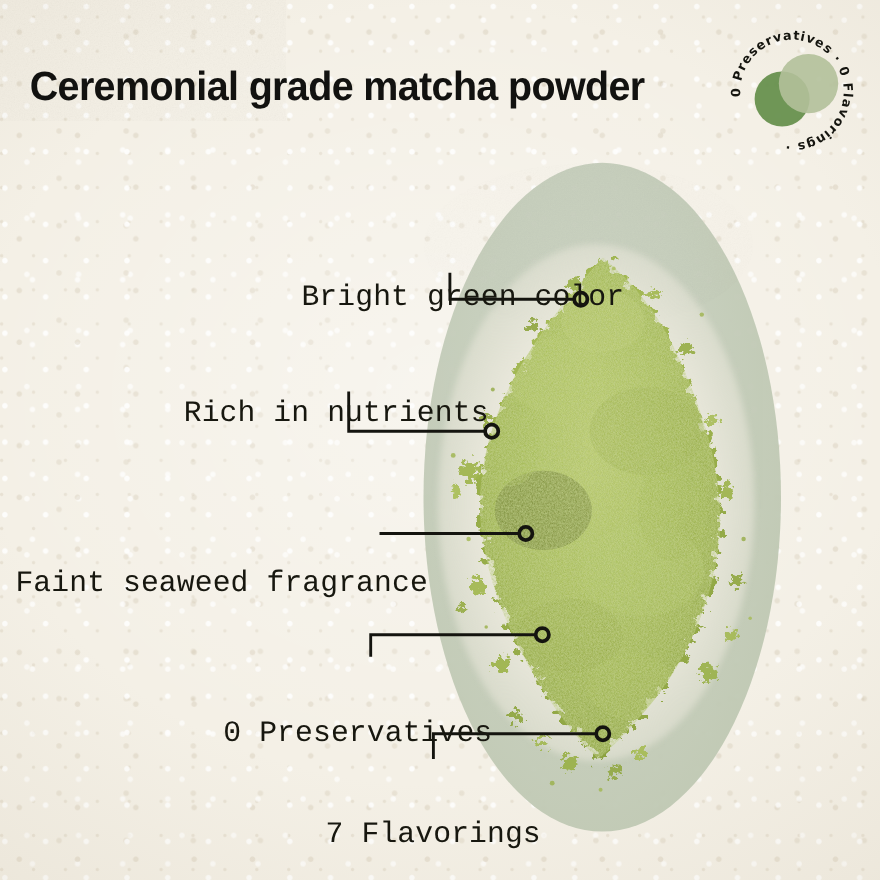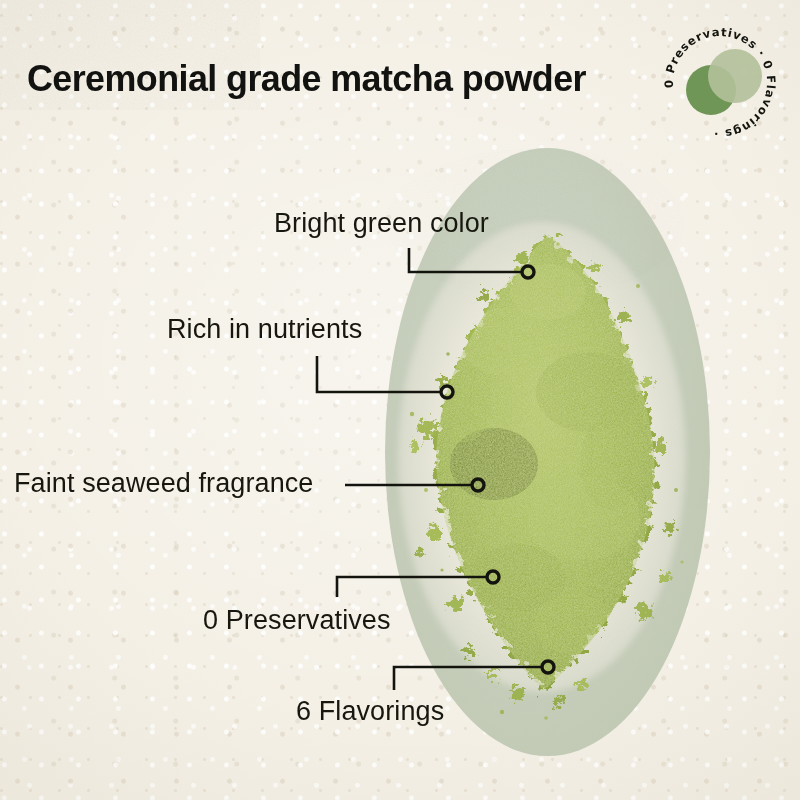--- a/index.html
+++ b/index.html
@@ -108,26 +108,27 @@
   .leader-dot {
     fill: none;
     stroke: #14140f;
     stroke-width: 3.4;
   }
 
   
   .callout {
     position: absolute;
     color: #17170f;
-    font-family: Liberation Sans, sans-serif;
+    font-family: Liberation Mono, monospace;
     font-size: 27px;
     font-weight: 400;
     letter-spacing: .1px;
     white-space: nowrap;
     line-height: 1;
+    margin-top: 48px;
   }
 
   
   .title {
     position: absolute;
     left: 27px;
     top: 58px;
     font-family: "Liberation Sans", sans-serif;
     font-size: 37px;
     font-weight: 700;
@@ -324,21 +325,21 @@
     <g>
       <path class="leader-path" d="M394 690 L394 667 L542 667"></path>
       <circle class="leader-dot" cx="548" cy="667" r="6"></circle>
     </g>
   </svg>
 
   <div class="callout" style="left:274px; top:210px;">Bright green color</div>
   <div class="callout" style="left:14px; top:470px;">Faint seaweed fragrance</div>
   <div class="callout" style="left:167px; top:316px;">Rich in nutrients</div>
   <div class="callout" style="left:203px; top:607px;text-align:right;">0 Preservatives</div>
-  <div class="callout" style="left:296px; top:698px;">6 Flavorings</div>
+  <div class="callout" style="left:296px; top:698px;">7 Flavorings</div>
 
   <div class="title">Ceremonial grade matcha powder</div>
 
   <div class="badge">
     <svg viewBox="0 0 130 130" width="130" height="130" xmlns="http://www.w3.org/2000/svg">
       <defs>
         <path id="ringPath" d="M 65,65 m 0,-47 a 47,47 0 1,1 -0.1,0 Z" transform="rotate(-96 65 65)"></path>
       </defs>
       <circle cx="56" cy="72" r="25" fill="#67904e" opacity="0.95"></circle>
       <circle cx="80" cy="58" r="27" fill="#b2c09a" opacity="0.9"></circle>

